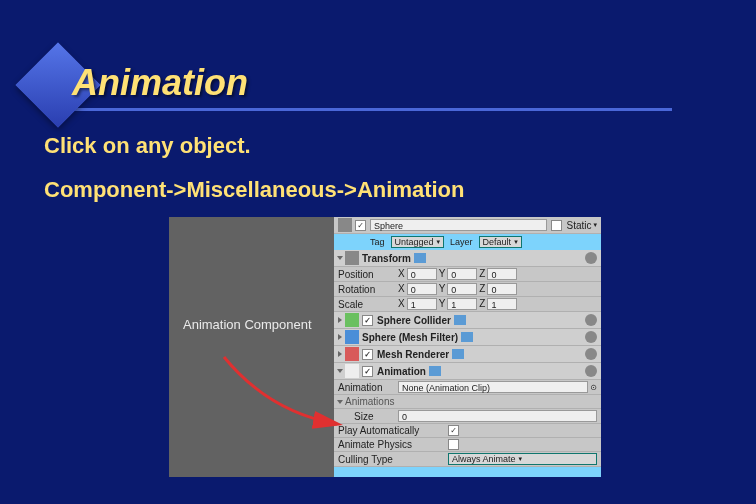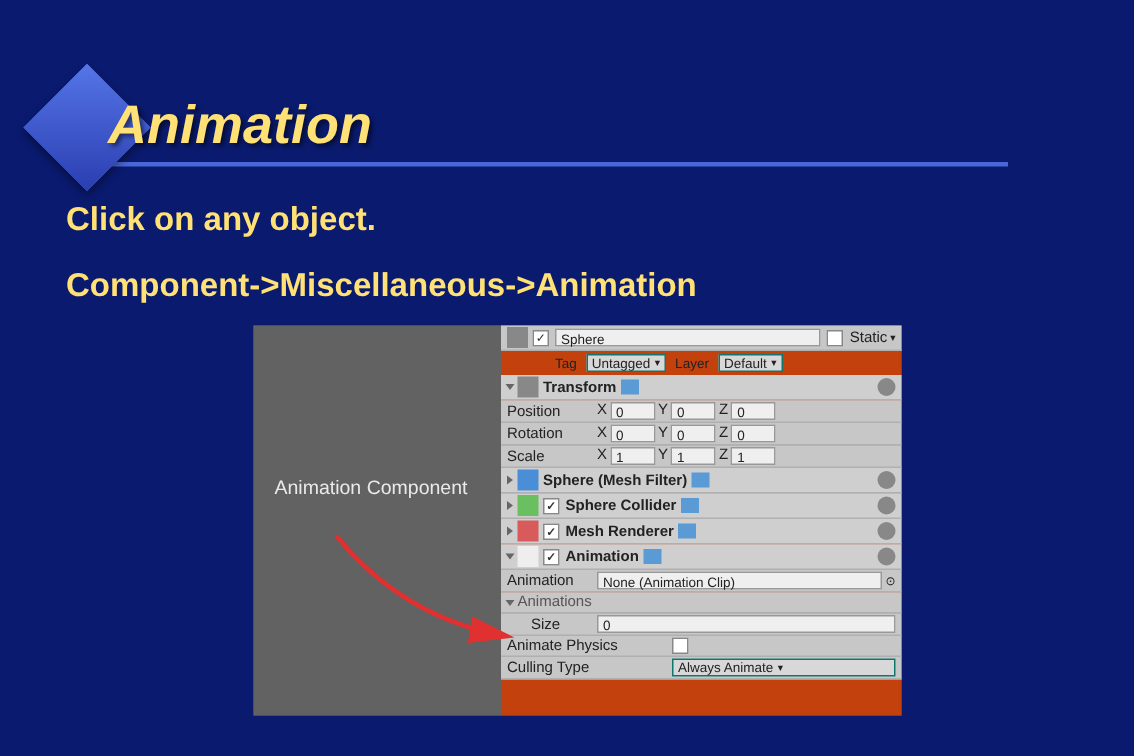--- a/index.html
+++ b/index.html
@@ -86,21 +86,21 @@
     text-align: right;
     line-height: 1.3;
   }
   .arrow {
     position: absolute;
     left: 50px;
     top: 135px;
   }
   .inspector {
     flex: 1;
-    background: #c2410c;
+    background: #7dd3fc;
     font-size: 10px;
     color: #222;
   }
   .row {
     display: flex;
     align-items: center;
     padding: 1px 4px;
     border-bottom: 1px solid #b0b0b0;
     background: #c7c7c7;
     min-height: 14px;
@@ -206,30 +206,30 @@
         <span class="label-col">Scale</span>
         <span class="xyz">
           X <span class="field f">1</span>
           Y <span class="field f">1</span>
           Z <span class="field f">1</span>
         </span>
       </div>
 
       <div class="row header">
         <span class="tri closed"></span>
+        <span class="icon-box icon-green"></span>
+        <span class="cb checked"></span>
+        <b>Sphere Collider</b>
+        <span class="book"></span>
+        <span class="gear"></span>
+      </div>
+      <div class="row header">
+        <span class="tri closed"></span>
         <span class="icon-box icon-blue"></span>
         <b>Sphere (Mesh Filter)</b>
-        <span class="book"></span>
-        <span class="gear"></span>
-      </div>
-      <div class="row header">
-        <span class="tri closed"></span>
-        <span class="icon-box icon-green"></span>
-        <span class="cb checked"></span>
-        <b>Sphere Collider</b>
         <span class="book"></span>
         <span class="gear"></span>
       </div>
       <div class="row header">
         <span class="tri closed"></span>
         <span class="icon-box icon-red"></span>
         <span class="cb checked"></span>
         <b>Mesh Renderer</b>
         <span class="book"></span>
         <span class="gear"></span>
@@ -250,20 +250,24 @@
       </div>
       <div class="row" style="color:#555">
         <span class="tri" style="transform:rotate(90deg)"></span>
         <span>Animations</span>
       </div>
       <div class="row">
         <span class="label-col" style="padding-left:16px">Size</span>
         <span class="field" style="flex:1">0</span>
       </div>
       <div class="row">
+        <span class="label-col" style="width:110px">Play Automatically</span>
+        <span class="cb checked"></span>
+      </div>
+      <div class="row">
         <span class="label-col" style="width:110px">Animate Physics</span>
         <span class="cb"></span>
       </div>
       <div class="row">
         <span class="label-col" style="width:110px">Culling Type</span>
         <span class="dropdown" style="flex:1">Always Animate</span>
       </div>
     </div>
   </div>
 </div>

